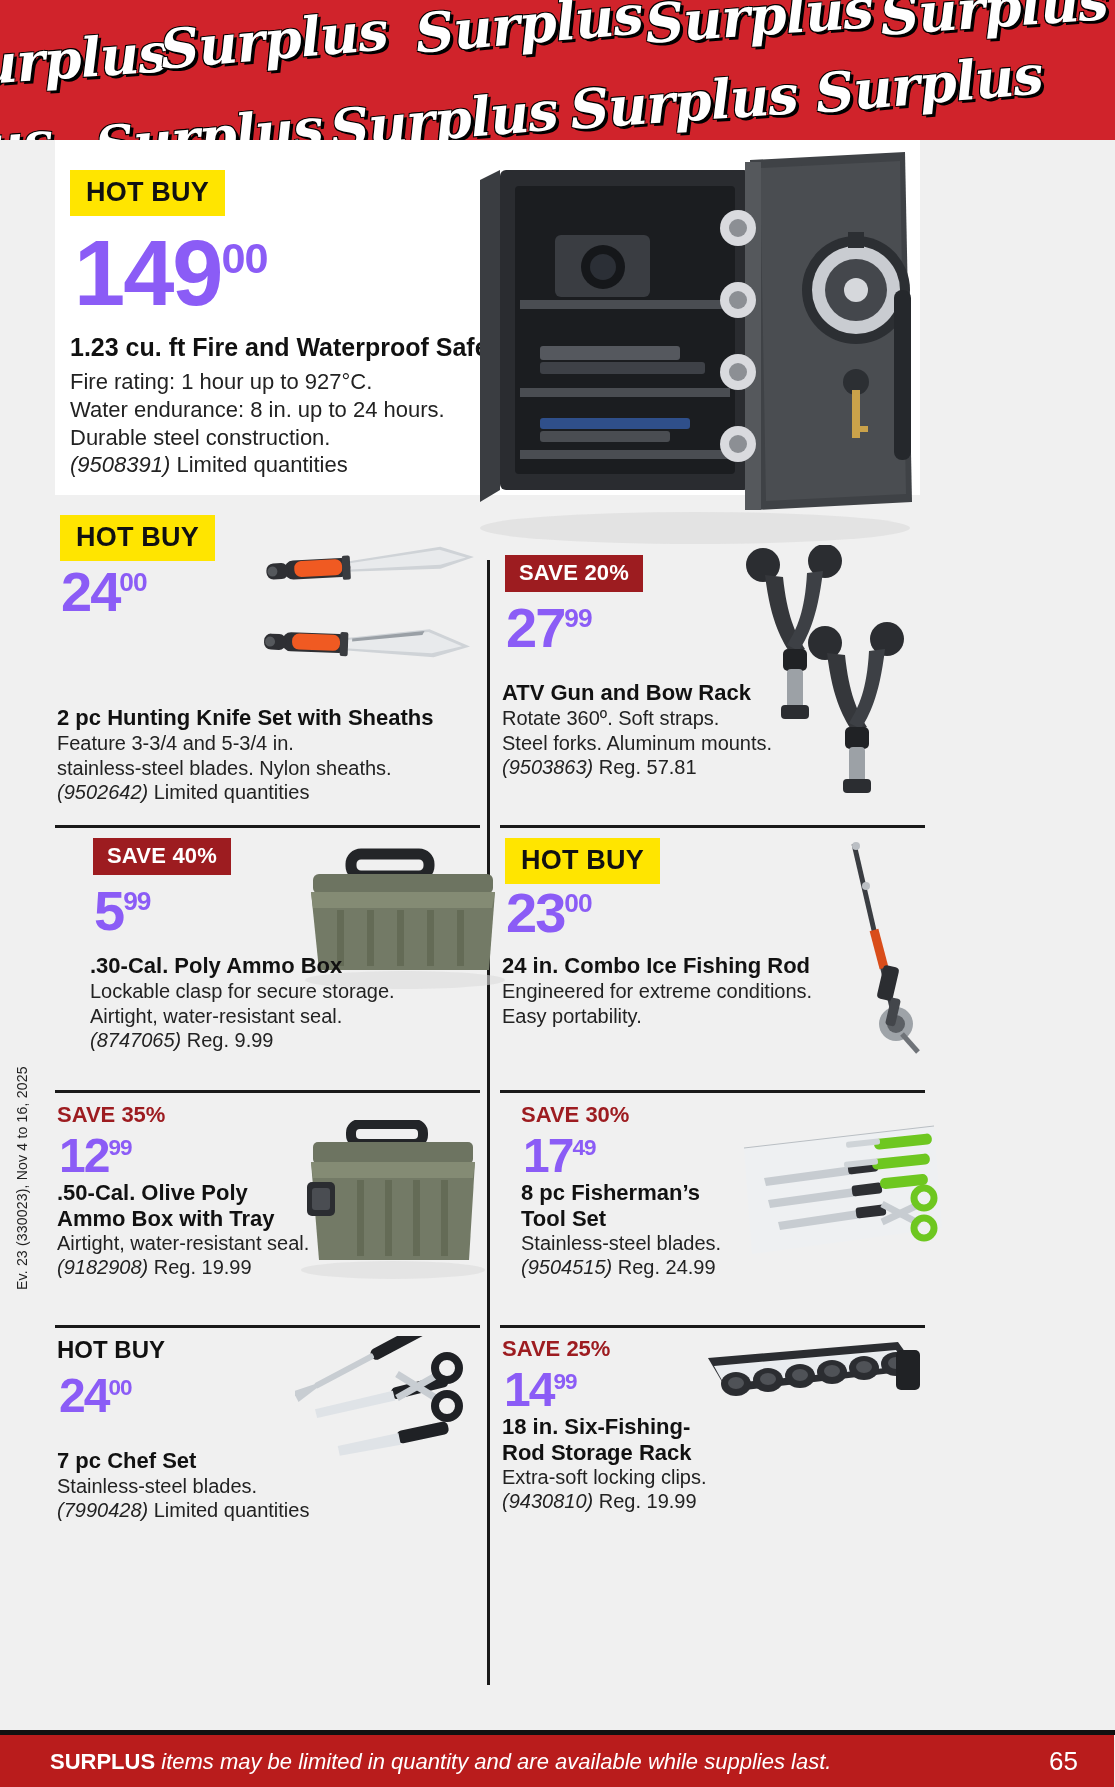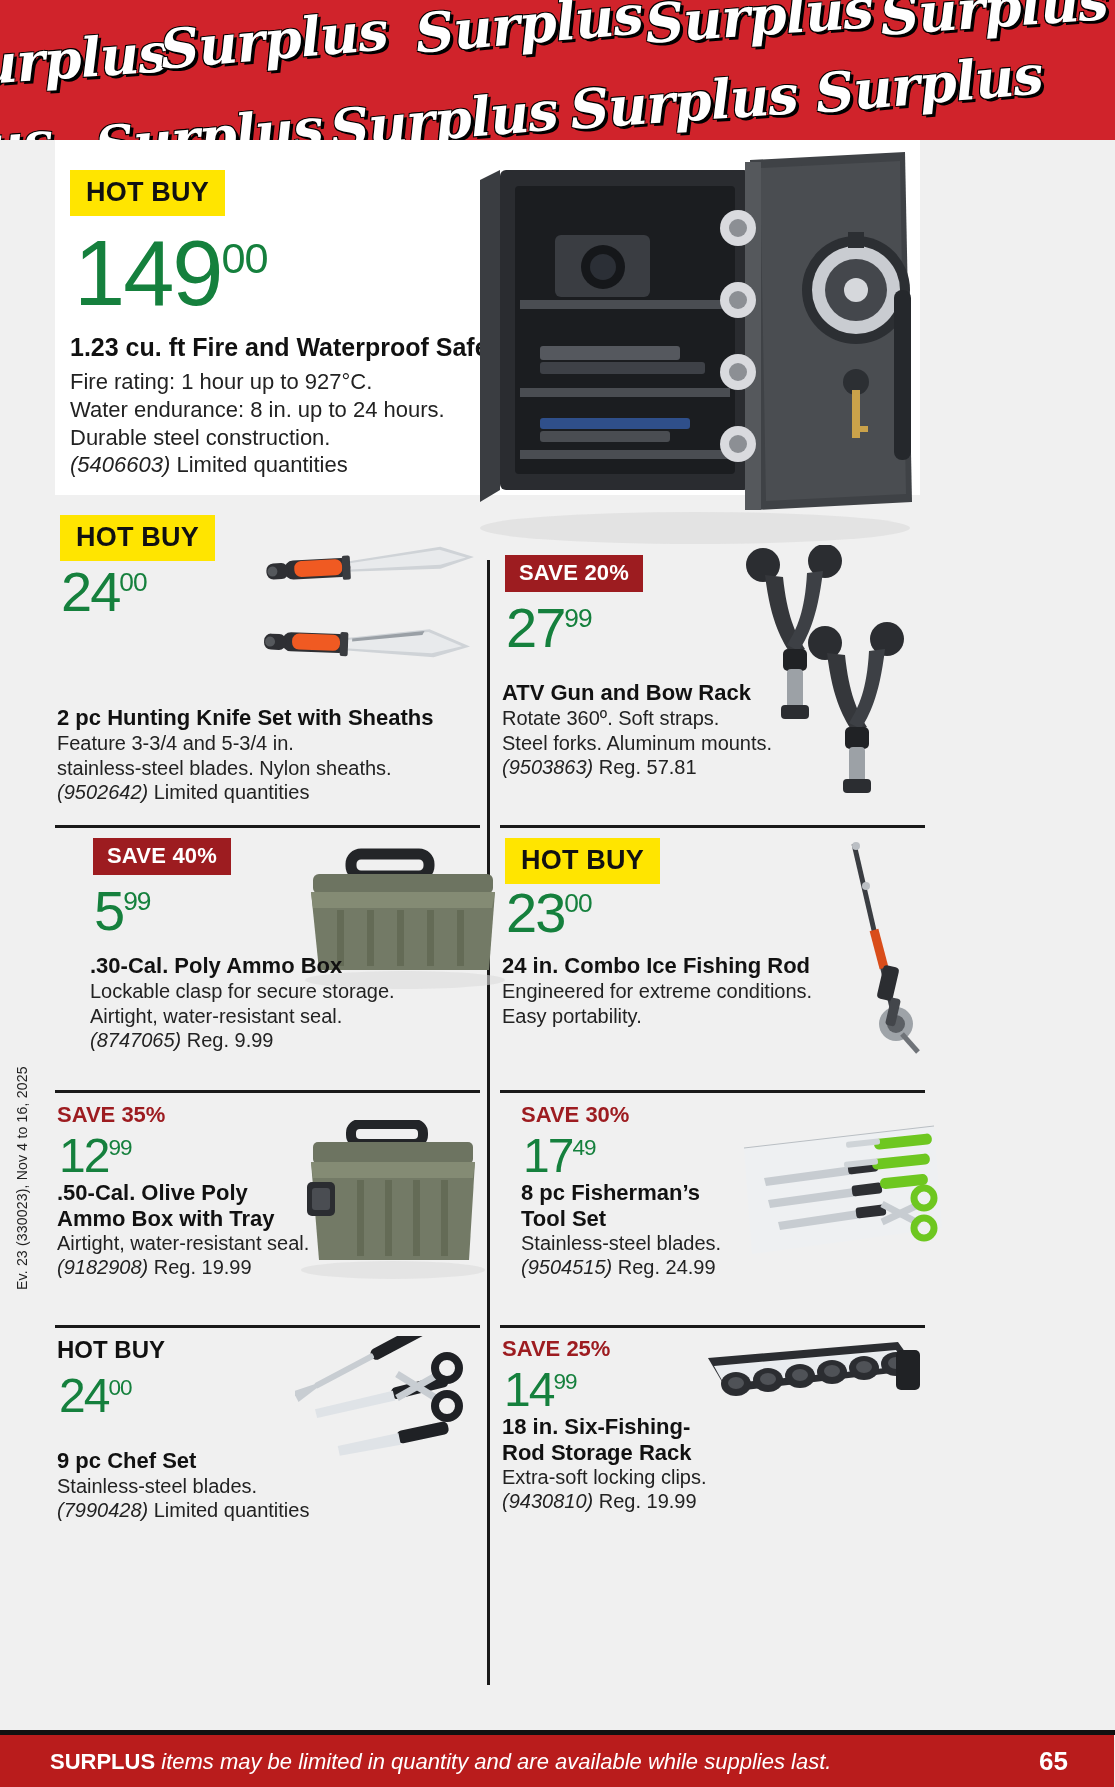--- a/index.html
+++ b/index.html
@@ -93,22 +93,22 @@
     font-size: 22px;
   }
   .badge-save-plain {
     color: #9d1c20;
     font-size: 22px;
     font-weight: bold;
   }
 
   .price {
     font-family: "Liberation Sans", sans-serif;
-    font-weight: normal;
-    color: #15803d;
+    font-weight: bold;
+    color: #8b5cf6;
     line-height: 0.9;
     letter-spacing: -2px;
   }
   .price .cents {
     font-size: 0.47em;
     letter-spacing: -1px;
     vertical-align: super;
     line-height: 1;
   }
 
@@ -174,24 +174,24 @@
   .footer .msg {
     position: absolute;
     left: 50px;
     top: 14px;
     font-size: 22px;
     font-weight: bold;
   }
   .footer .msg .light { font-weight: normal; font-style: italic; }
   .footer .pagenum {
     position: absolute;
-    right: 46px;
+    right: 36px;
     top: 11px;
     font-size: 26px;
-    font-weight: bold;
+    font-weight: normal;
   }
   .footer-top-line {
     position: absolute;
     left: 0; bottom: 52px;
     width: 1115px; height: 5px;
     background: #111;
   }
 
   svg { display: block; }
 </style>
@@ -216,21 +216,21 @@
   <div class="side-code">Ev. 23 (330023), Nov 4 to 16, 2025</div>
 
   <div class="hero">
     <div class="hero-text">
       <span class="badge badge-hot">HOT BUY</span>
       <div class="price"><span>149</span><span class="cents">00</span></div>
       <div class="title">1.23 cu. ft Fire and Waterproof Safe</div>
       <div class="desc">Fire rating: 1 hour up to 927°C.</div>
       <div class="desc">Water endurance: 8 in. up to 24 hours.</div>
       <div class="desc">Durable steel construction.</div>
-      <div class="sku"><span>(5406603)</span> <span class="plain">Limited quantities</span></div>
+      <div class="sku"><span>(9508391)</span> <span class="plain">Limited quantities</span></div>
     </div>
 
     <div class="hero-img">
       <svg width="470" height="420" viewBox="0 0 470 420">
 
         <rect x="40" y="20" width="250" height="320" rx="6" fill="#2a2c30"></rect>
         <rect x="55" y="36" width="220" height="288" rx="4" fill="#1b1d20"></rect>
 
         <rect x="60" y="150" width="210" height="9" fill="#4a4d52"></rect>
         <rect x="60" y="238" width="210" height="9" fill="#4a4d52"></rect>
@@ -499,21 +499,21 @@
 
         <g transform="translate(96,18)">
           <path d="M6 20 L48 46" stroke="#c8cdd2" stroke-width="7" fill="none"></path>
           <path d="M6 44 L48 20" stroke="#c8cdd2" stroke-width="7" fill="none"></path>
           <circle cx="56" cy="14" r="12" fill="none" stroke="#1f2125" stroke-width="8"></circle>
           <circle cx="56" cy="52" r="12" fill="none" stroke="#1f2125" stroke-width="8"></circle>
         </g>
       </svg>
     </div>
     <div class="txt" style="left:2px; top:112px; width:425px;">
-      <div class="title">9 pc Chef Set</div>
+      <div class="title">7 pc Chef Set</div>
       <div class="desc">Stainless-steel blades.</div>
       <div class="sku"><span>(7990428)</span> <span class="plain">Limited quantities</span></div>
     </div>
   </div>
 
   <div class="cell" style="left:500px; top:1336px; width:430px; height:220px;">
     <span class="badge-save-plain" style="position:absolute; left:2px; top:0;">SAVE 25%</span>
     <div class="price" style="position:absolute; left:2px; top:22px; font-size:48px;"><span>14</span><span class="cents">99</span></div>
     <div style="position:absolute; left:190px; top:0px;">
       <svg width="235" height="130" viewBox="0 0 235 130">

